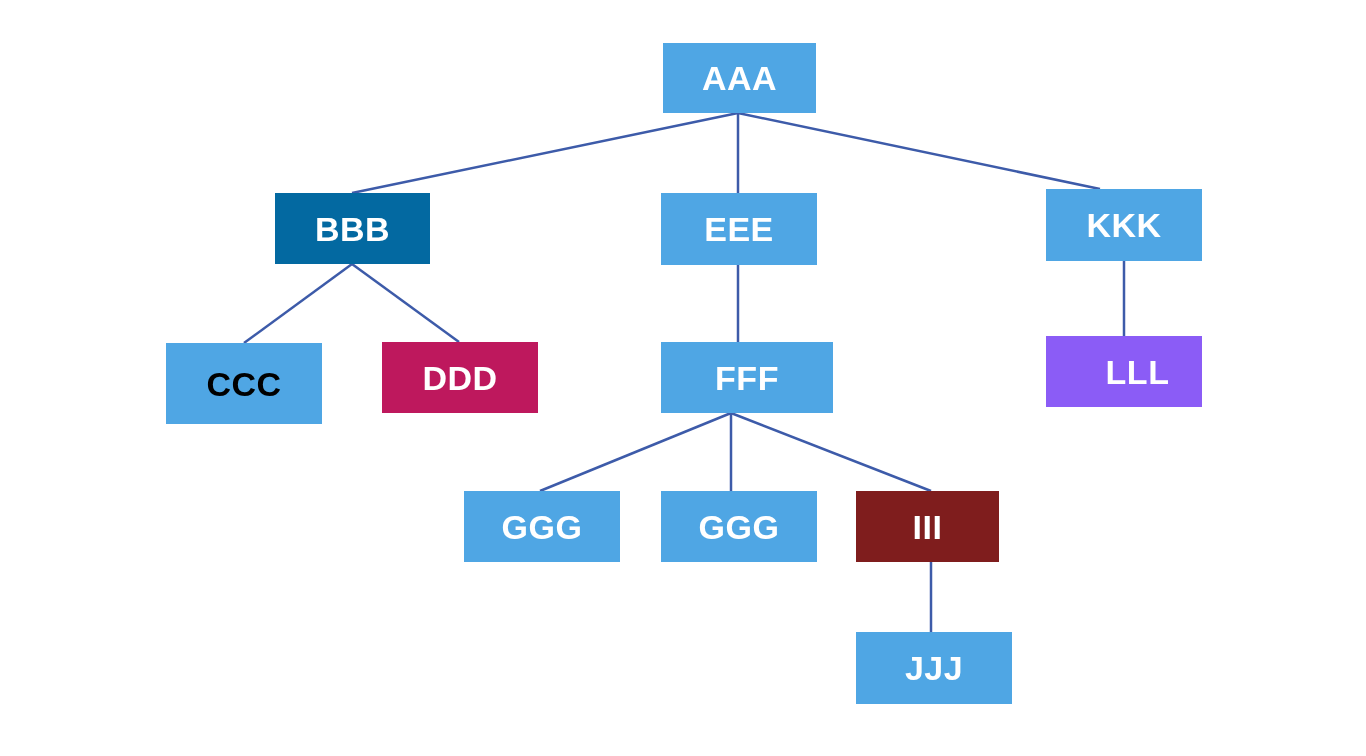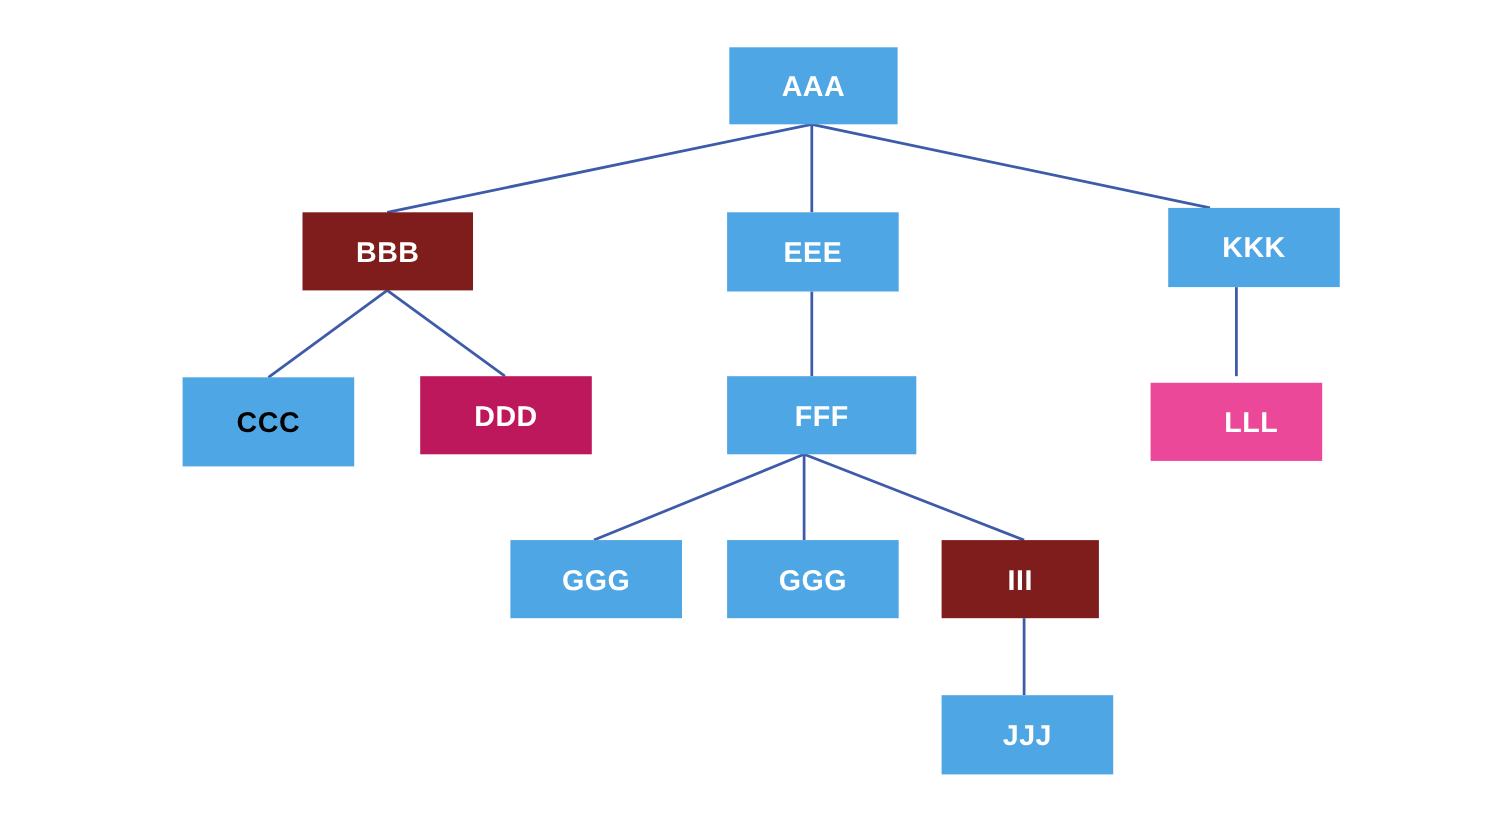--- a/index.html
+++ b/index.html
@@ -27,21 +27,21 @@
     pointer-events: none;
   }
   .node {
     position: absolute;
     display: flex;
     align-items: center;
     justify-content: center;
     background: #4FA6E4;
     color: #ffffff;
     font-weight: bold;
-    font-size: 26px;
+    font-size: 34px;
     letter-spacing: 0.5px;
     line-height: 1;
     box-sizing: border-box;
     user-select: none;
   }
   .node-label {
     display: block;
     white-space: nowrap;
   }
 </style>
@@ -59,39 +59,39 @@
       <line x1="1124" y1="261" x2="1124" y2="342" stroke="#3D5BA9" stroke-width="2.5" stroke-linecap="butt"></line>
       <line x1="731" y1="413" x2="540" y2="491" stroke="#3D5BA9" stroke-width="2.5" stroke-linecap="butt"></line>
       <line x1="731" y1="413" x2="731" y2="491" stroke="#3D5BA9" stroke-width="2.5" stroke-linecap="butt"></line>
       <line x1="731" y1="413" x2="931" y2="491" stroke="#3D5BA9" stroke-width="2.5" stroke-linecap="butt"></line>
       <line x1="931" y1="562" x2="931" y2="632" stroke="#3D5BA9" stroke-width="2.5" stroke-linecap="butt"></line>
     </svg>
   <div id="nodes">
       <div class="node" style="left: 663px; top: 43px; width: 153px; height: 70px; background: rgb(79, 166, 228); color: rgb(255, 255, 255);">
         <span class="node-label">AAA</span>
       </div>
-      <div class="node" style="left: 275px; top: 193px; width: 155px; height: 71px; background: #7f1d1d; color: rgb(255, 255, 255);">
+      <div class="node" style="left: 275px; top: 193px; width: 155px; height: 71px; background: #0369a1; color: rgb(255, 255, 255);">
         <span class="node-label">BBB</span>
       </div>
       <div class="node" style="left: 661px; top: 193px; width: 156px; height: 72px; background: rgb(79, 166, 228); color: rgb(255, 255, 255);">
         <span class="node-label">EEE</span>
       </div>
-      <div class="node" style="left: 1046px; top: 189px; width: 156px; height: 72px; background: rgb(79, 166, 228); color: rgb(255, 255, 255); margin-left: 16px;">
+      <div class="node" style="left: 1046px; top: 189px; width: 156px; height: 72px; background: rgb(79, 166, 228); color: rgb(255, 255, 255);">
         <span class="node-label">KKK</span>
       </div>
       <div class="node" style="left: 166px; top: 343px; width: 156px; height: 81px; background: rgb(79, 166, 228); color: #000000;">
         <span class="node-label">CCC</span>
       </div>
       <div class="node" style="left: 382px; top: 342px; width: 156px; height: 71px; background: #be185d; color: rgb(255, 255, 255);">
         <span class="node-label">DDD</span>
       </div>
       <div class="node" style="left: 661px; top: 342px; width: 172px; height: 71px; background: rgb(79, 166, 228); color: rgb(255, 255, 255);">
         <span class="node-label">FFF</span>
       </div>
-      <div class="node" style="left: 1046px; top: 348px; width: 156px; height: 71px; background: #ec4899; color: rgb(255, 255, 255); padding-left: 27px;">
+      <div class="node" style="left: 1046px; top: 336px; width: 156px; height: 71px; background: #8b5cf6; color: rgb(255, 255, 255); padding-left: 27px;">
         <span class="node-label">LLL</span>
       </div>
       <div class="node" style="left: 464px; top: 491px; width: 156px; height: 71px; background: rgb(79, 166, 228); color: rgb(255, 255, 255);">
         <span class="node-label">GGG</span>
       </div>
       <div class="node" style="left: 661px; top: 491px; width: 156px; height: 71px; background: rgb(79, 166, 228); color: rgb(255, 255, 255);">
         <span class="node-label">GGG</span>
       </div>
       <div class="node" style="left: 856px; top: 491px; width: 143px; height: 71px; background: #7f1d1d; color: rgb(255, 255, 255);">
         <span class="node-label">III</span>

